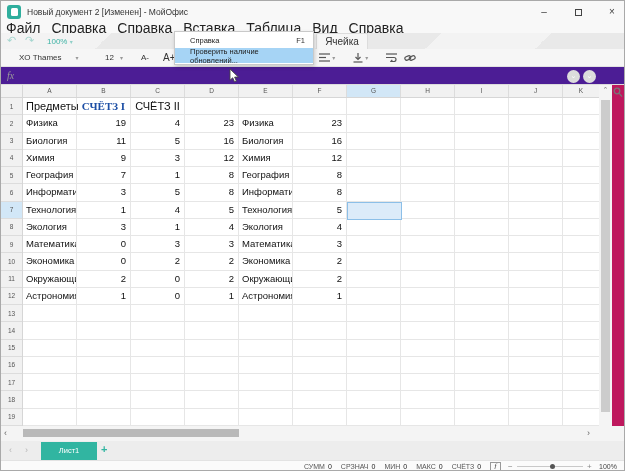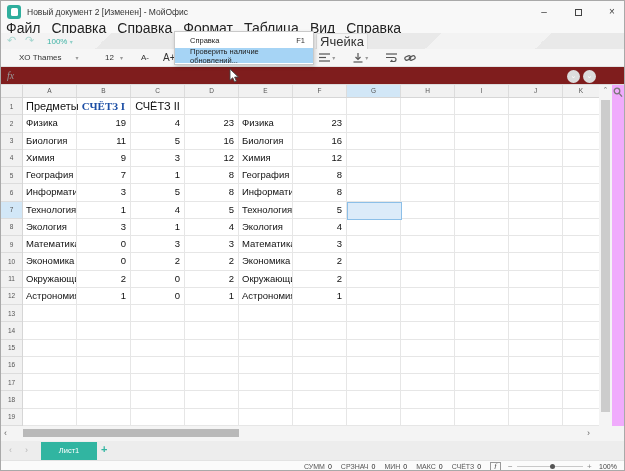--- a/index.html
+++ b/index.html
@@ -22,41 +22,41 @@
 
   
   .quickbar { position:absolute; left:0; top:32px; width:100%; height:16px;
     background:#ededed;
     background-image:linear-gradient(135deg, rgba(255,255,255,.35) 25%, rgba(0,0,0,0.015) 25%, rgba(0,0,0,0.015) 50%, rgba(255,255,255,.35) 50%);
     background-size:220px 220px; }
   .undoredo { position:absolute; top:1px; font-size:11px; color:#a5d6cf; }
   .undo { left:6px; } .redo { left:24px; }
   .zoomctl { position:absolute; left:46px; top:4px; font-size:8px; color:#3fb3a5; }
   .zoomctl .caret { color:#8fcfc7; }
-  .ribbontab { position:absolute; left:315px; top:0; width:52px; height:17px; background:#f6f6f6; border:1px solid #dcdcdc; border-bottom:none; border-radius:2px 2px 0 0; text-align:center; line-height:15px; font-size:13px; color:#333; }
+  .ribbontab { position:absolute; left:315px; top:0; width:52px; height:17px; background:#f6f6f6; border:1px solid #dcdcdc; border-bottom:none; border-radius:2px 2px 0 0; text-align:center; line-height:15px; font-size:10px; color:#333; }
 
   
   .formatbar { position:absolute; left:0; top:48px; width:100%; height:18px; background:#f6f6f6; border-bottom:1px solid #e2e2e2; }
   .fctl { position:absolute; top:0; height:18px; line-height:18px; font-size:8px; color:#333; white-space:nowrap; }
   .caret { font-size:6px; color:#999; }
   .fontname { left:18px; } .fontname .caret { margin-left:14px; }
   .fontsize { left:104px; } .fontsize .caret { margin-left:6px; }
   .fdec { left:140px; font-size:8px; } .finc { left:162px; font-size:10px; }
   .fbold { left:186px; font-weight:bold; font-size:9px; color:#111; }
   .alignctl { left:318px; } .valignctl { left:352px; } .wrapctl { left:385px; } .linkctl { left:403px; }
   .fctl svg { vertical-align:middle; }
 
   
-  .formulabar { position:absolute; left:0; top:66px; width:100%; height:18px; background:#7f1d1d; border-bottom:1px solid #dcdcdc;text-decoration:underline; }
+  .formulabar { position:absolute; left:0; top:66px; width:100%; height:18px; background:#4c1d95; border-bottom:1px solid #dcdcdc;text-decoration:underline; }
   .fx { position:absolute; left:6px; top:3px; font-family:"Liberation Serif", serif; font-style:italic; font-size:10px; color:#9a9a9a; }
   .collapse-circle { position:absolute; top:3px; width:13px; height:13px; border-radius:50%; background:#dcdcdc; color:#fff; text-align:center; line-height:12px; font-size:7px; }
   .cc1 { left:566px; } .cc2 { left:582px; }
 
   
-  .sheet { position:absolute; left:0; top:84px; width:625px; height:341px; background:#f0abfc; }
+  .sheet { position:absolute; left:0; top:84px; width:625px; height:341px; background:#be185d; }
   .corner { position:absolute; left:0; top:0; width:22px; height:13px; background:#f1f1f1; border-right:1px solid #d6d6d6; border-bottom:1px solid #d6d6d6; }
   .colheaders { position:absolute; left:22px; top:0; width:576px; height:13px; display:flex; background:#f1f1f1; border-bottom:1px solid #d6d6d6; }
   .colheader { width:54px; flex:none; text-align:center; line-height:12px; font-size:6.5px; color:#555; border-right:1px solid #dcdcdc; }
   .colheader:last-child { width:36px; border-right:none; }
   .colheader.sel { background:#d2e7f7; }
   .rowheaders { position:absolute; left:0; top:13px; width:22px; height:328px; background:#f1f1f1; border-right:1px solid #d6d6d6; }
   .rowheader { height:17.263px; text-align:center; font-size:6.5px; color:#555; border-bottom:1px solid #dcdcdc; display:flex; align-items:center; justify-content:center; }
   .rowheader.sel { background:#d2e7f7; }
   .cells { position:absolute; left:22px; top:13px; width:576px; height:328px; background:#fff; overflow:hidden; }
   .grow { display:flex; height:17.263px; border-bottom:1px solid #e6e6e6; }
@@ -114,21 +114,21 @@
     <div class="wintitle">Новый документ 2 [Изменен] - МойОфис</div>
     <div class="winbtn min">–</div>
     <div class="winbtn max"><span class="maxglyph"></span></div>
     <div class="winbtn close">×</div>
   </div>
 
   <div class="menubar">
       <span class="menu-item">Файл</span>
       <span class="menu-item">Справка</span>
       <span class="menu-item">Справка</span>
-      <span class="menu-item">Формат</span>
+      <span class="menu-item">Вставка</span>
       <span class="menu-item">Таблица</span>
       <span class="menu-item">Вид</span>
       <span class="menu-item">Справка</span>
     </div>
 
   <div class="quickbar">
     <div class="undoredo undo">↶</div>
     <div class="undoredo redo">↷</div>
     <div class="zoomctl"><span>100%</span> <span class="caret">▾</span></div>
     <div class="ribbontab">Ячейка</div>

